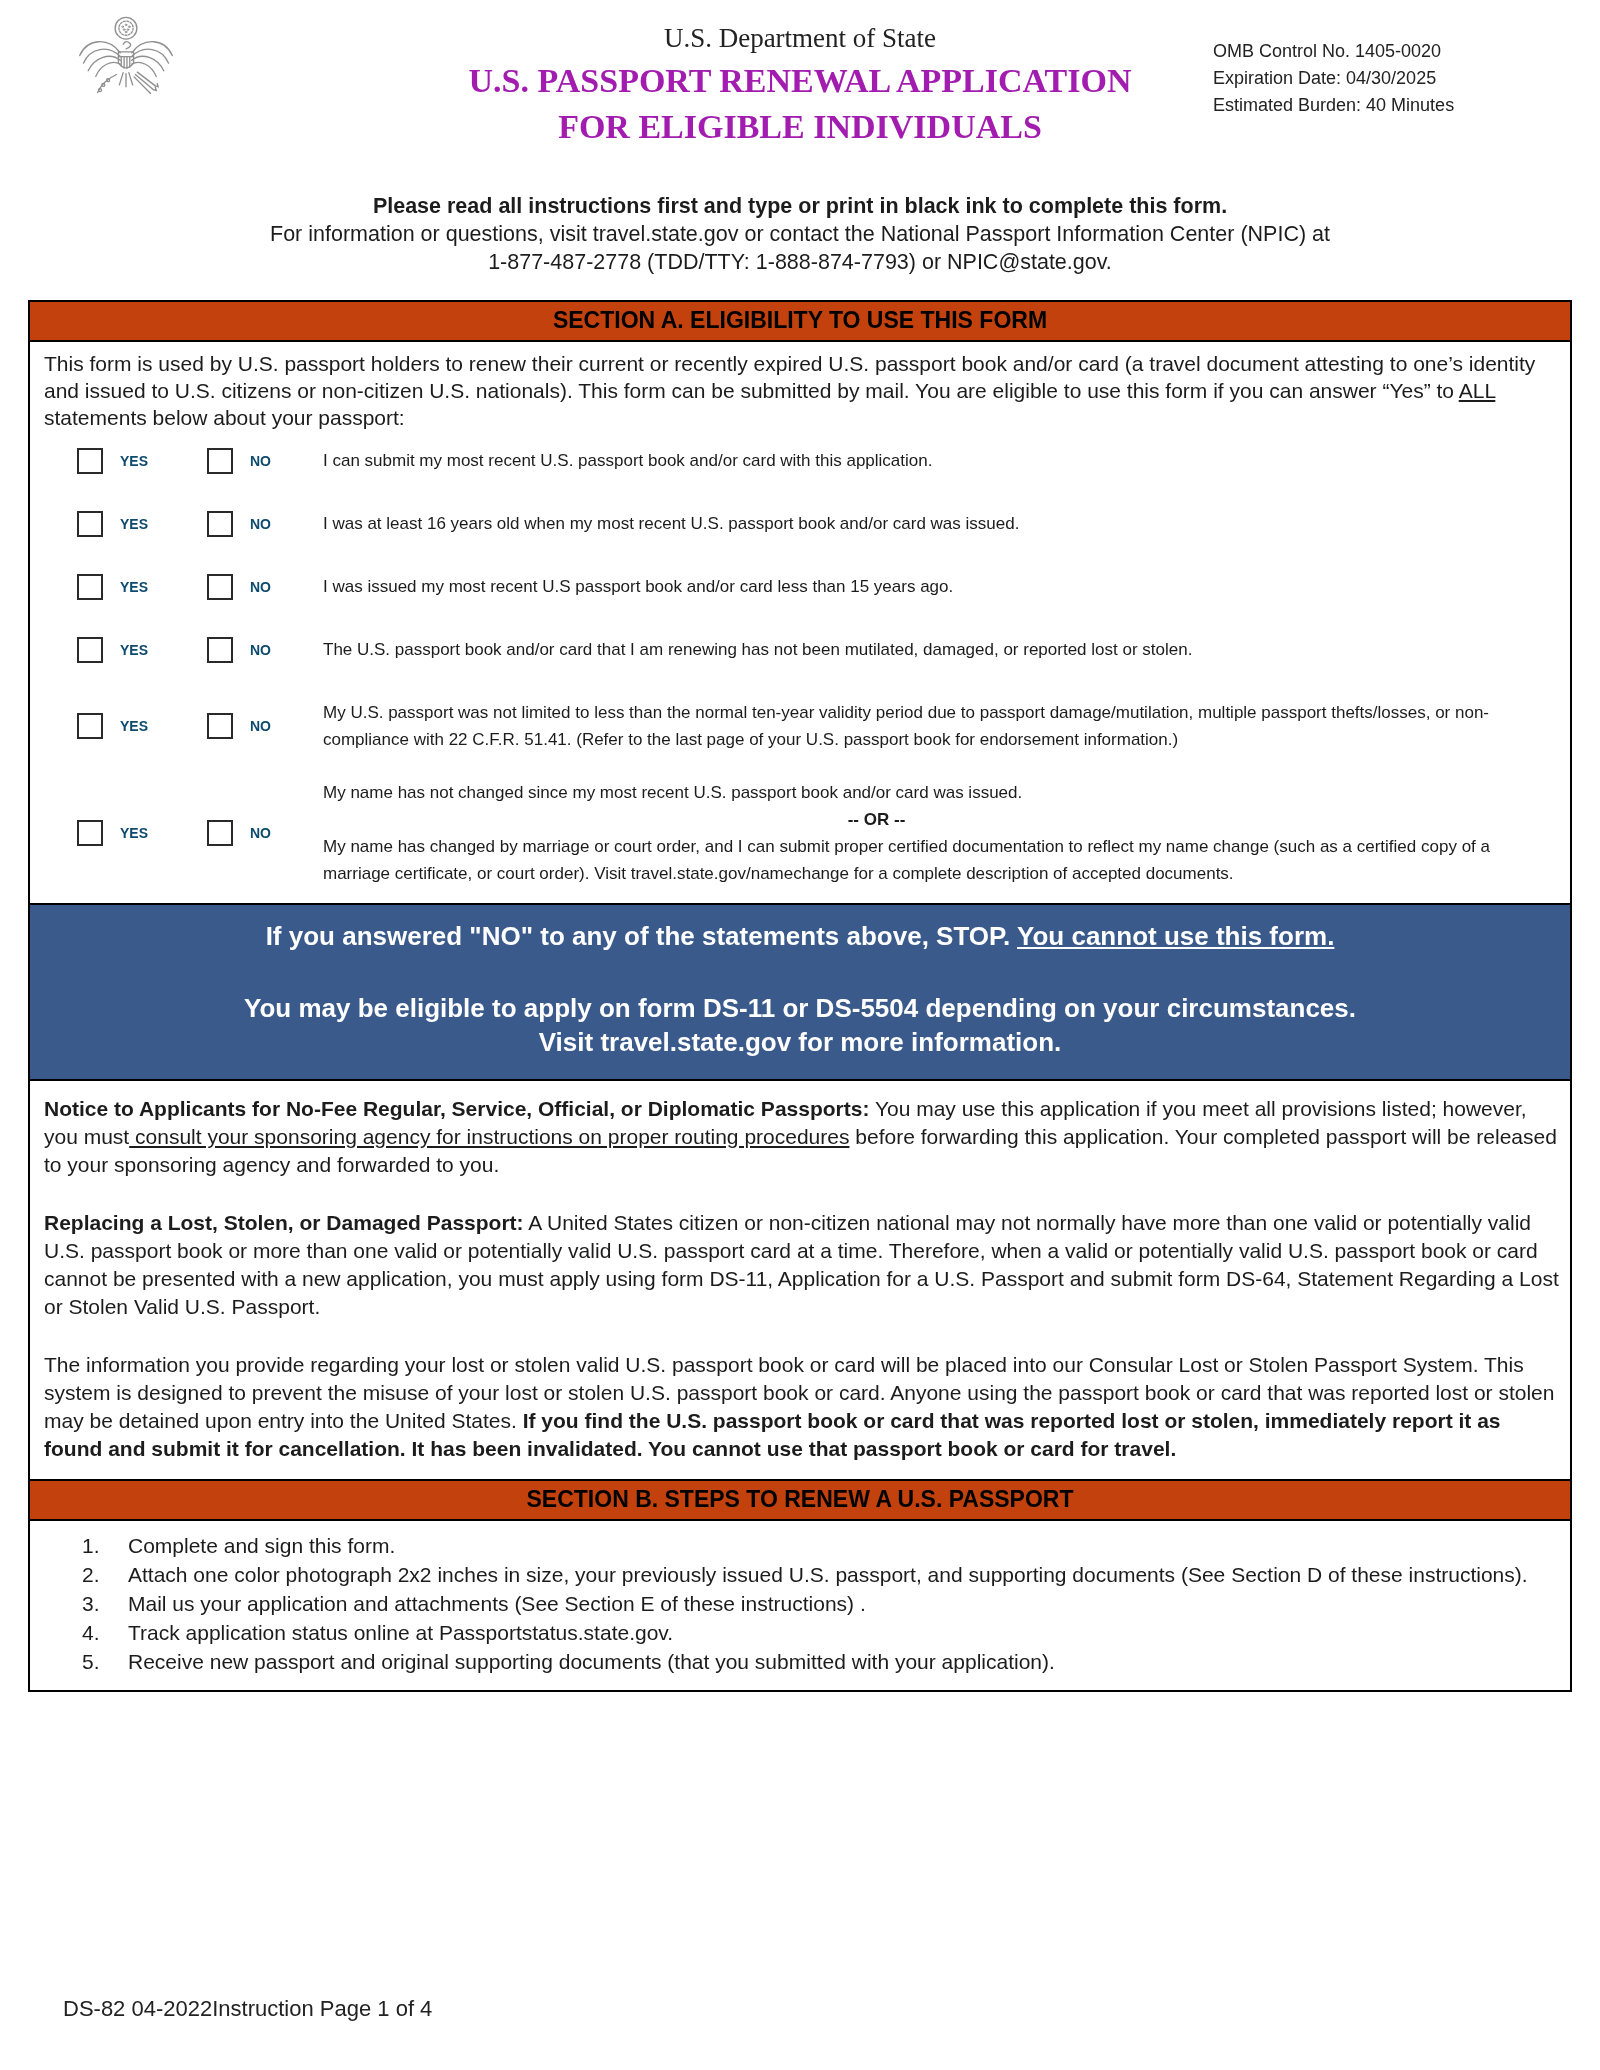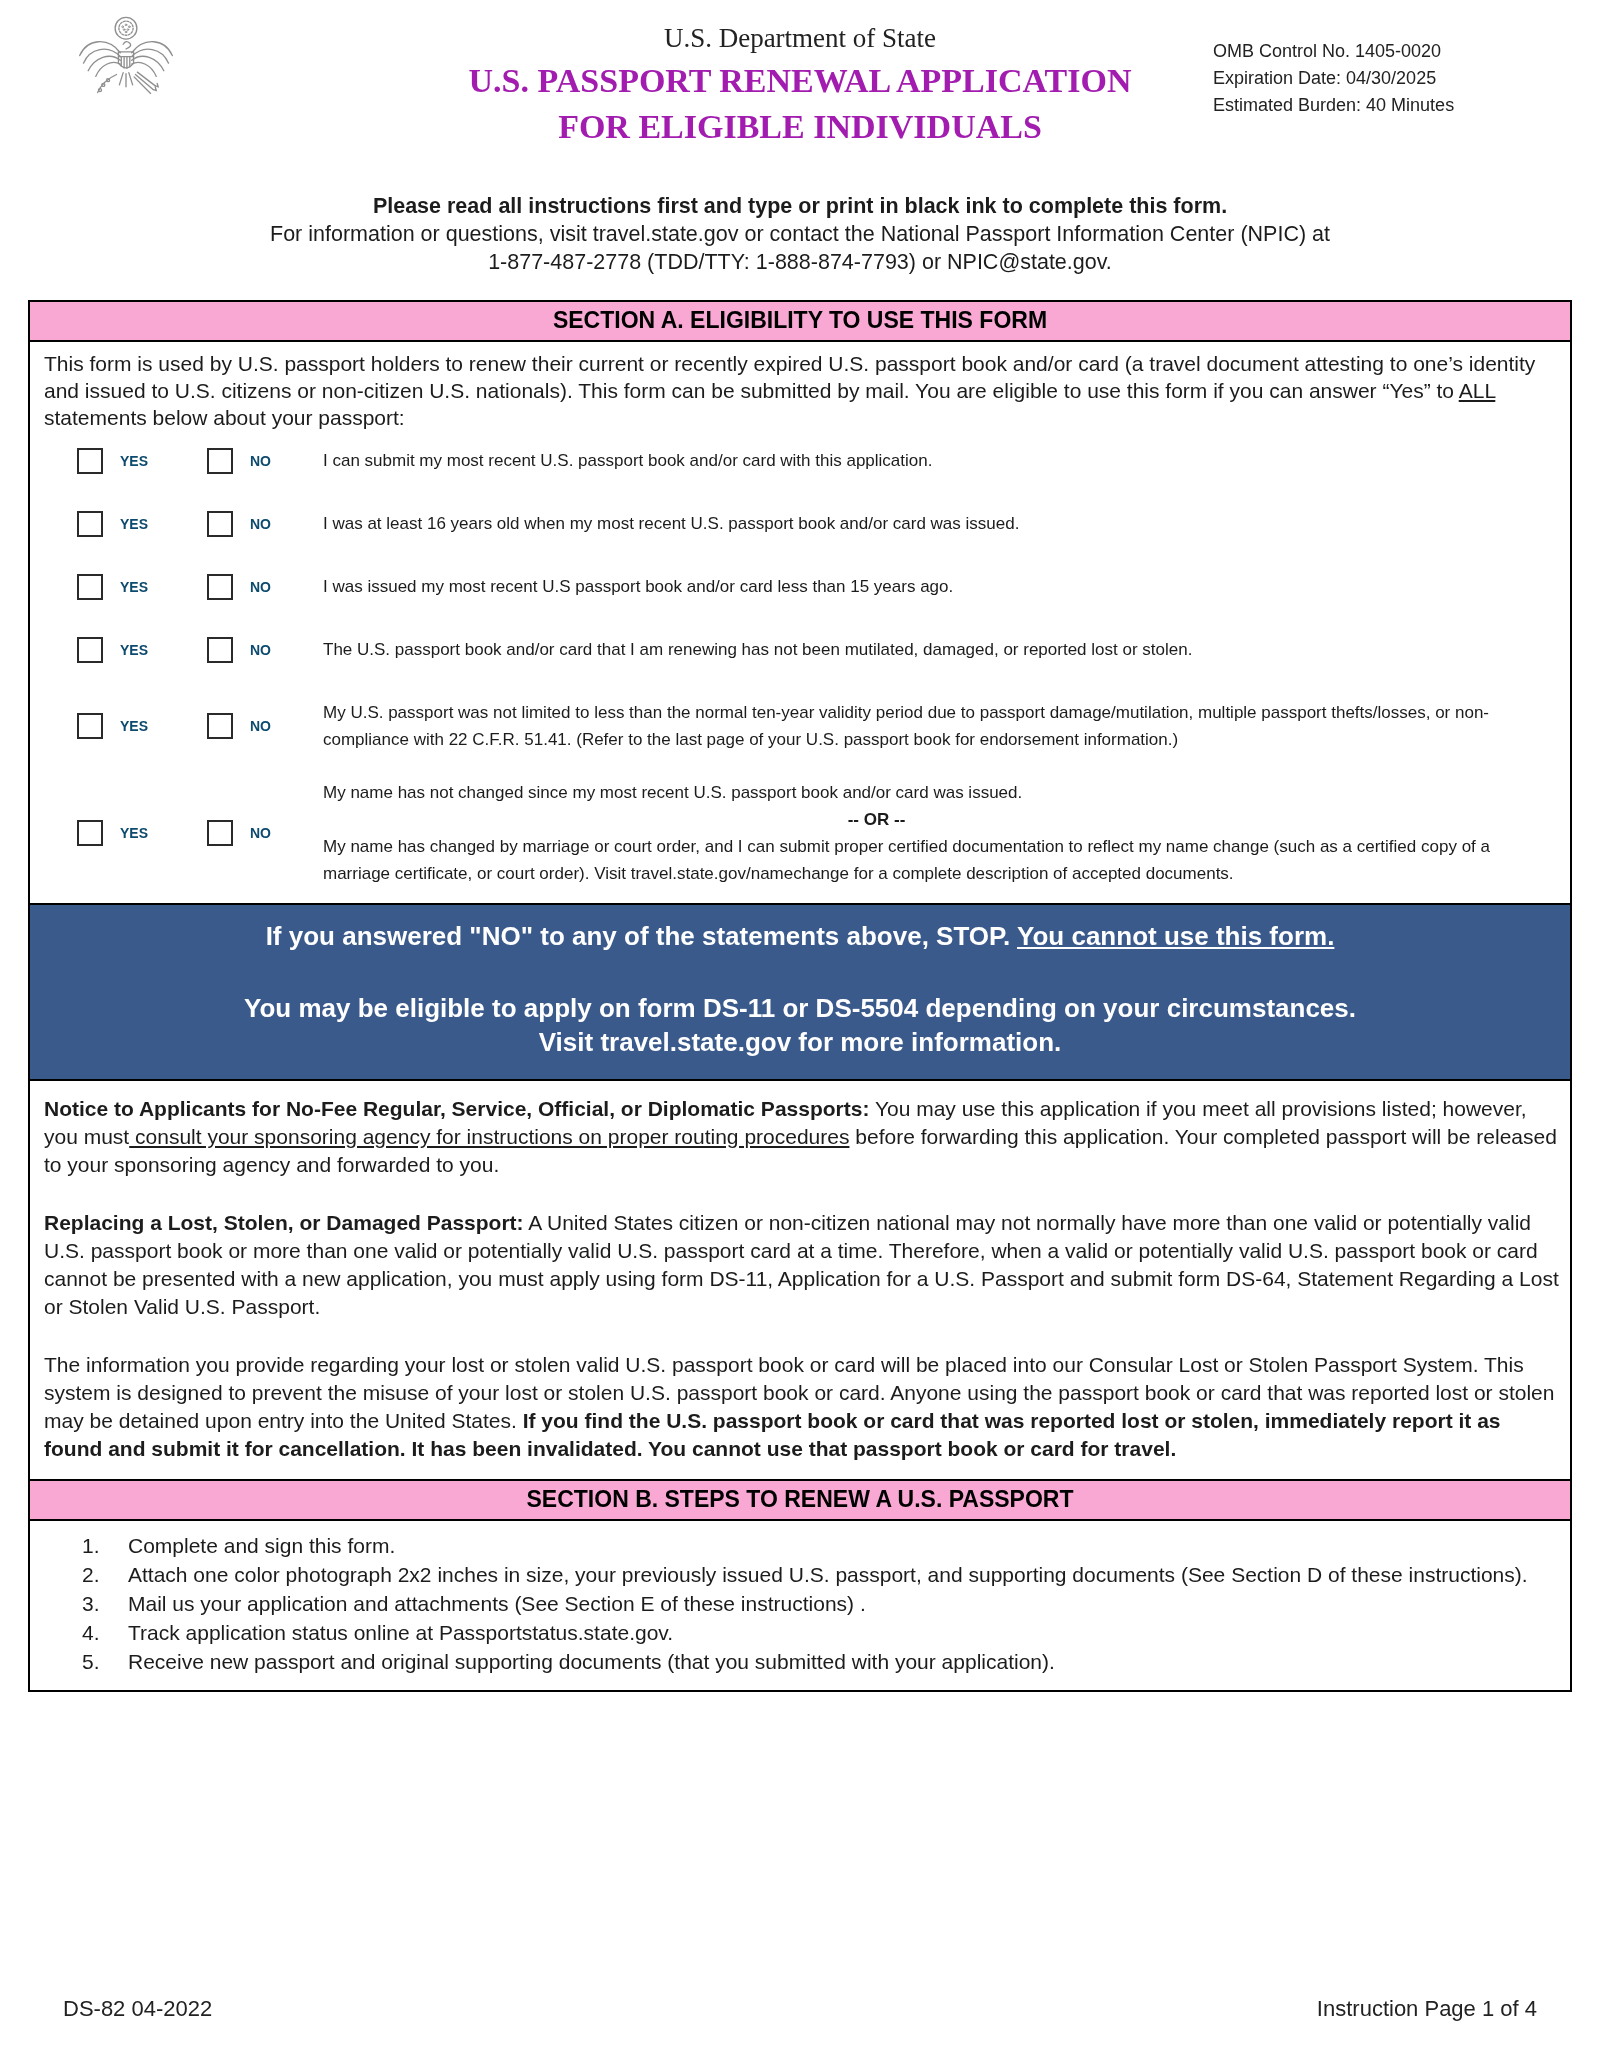--- a/index.html
+++ b/index.html
@@ -27,21 +27,21 @@
   
   .intro { text-align: center; font-size: 21.5px; line-height: 28px; margin-top: 12px; }
   .intro .b { font-weight: 700; }
 
   
   .main-box {
     margin: 24px 28px 0 28px;
     border: 2px solid #000;
   }
   .section-bar {
-    background: #f9a8d4;
+    background: #c2410c;
     text-align: center;
     font-weight: 700;
     font-size: 23px;
     padding: 5px 0 6px 0;
     border-bottom: 2px solid #000;
     color: #000;
   }
   .section-bar.mid { border-top: 2px solid #000; }
 
   .secA-intro { padding: 8px 14px 2px 14px; font-size: 21px; line-height: 27px; }
@@ -102,21 +102,21 @@
   .steps li::before {
     content: counter(step) ".";
     position: absolute; left: 0; top: 0;
     width: 30px; text-align: left;
   }
 
   
   .footer {
     position: absolute;
     left: 63px; right: 63px; bottom: 48px;
-    display: flex; justify-content: space-between;
+    display: flex; justify-content: flex-start;
     font-size: 22px; color: #222;
   }
 </style>
 </head>
 <body>
 
 <div class="header">
   <span class="seal">
     <svg viewBox="0 0 110 110" fill="none" stroke="#8f8f8f" stroke-width="1.4" stroke-linecap="round">
       <circle cx="55" cy="15" r="11.5"></circle>

